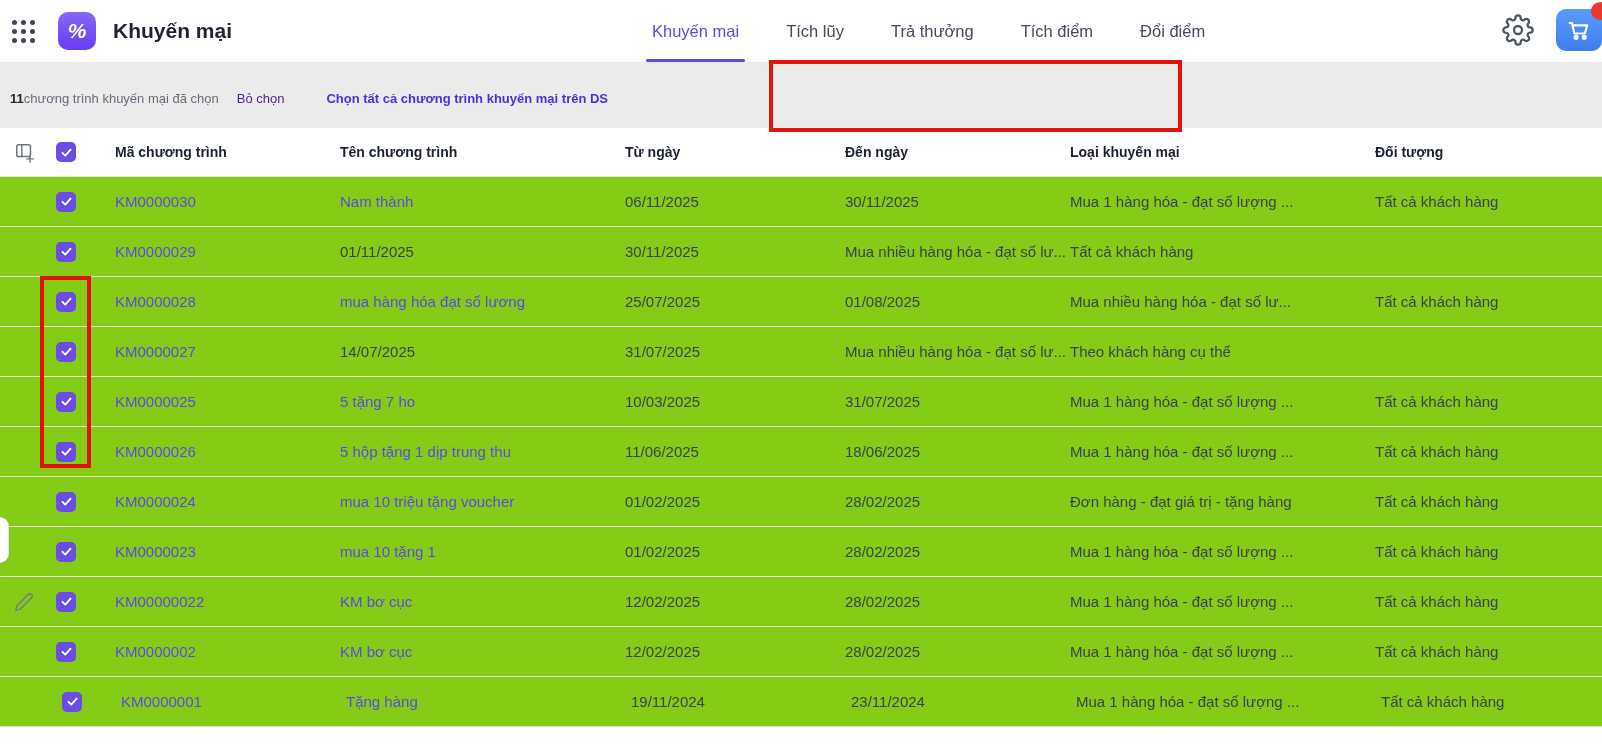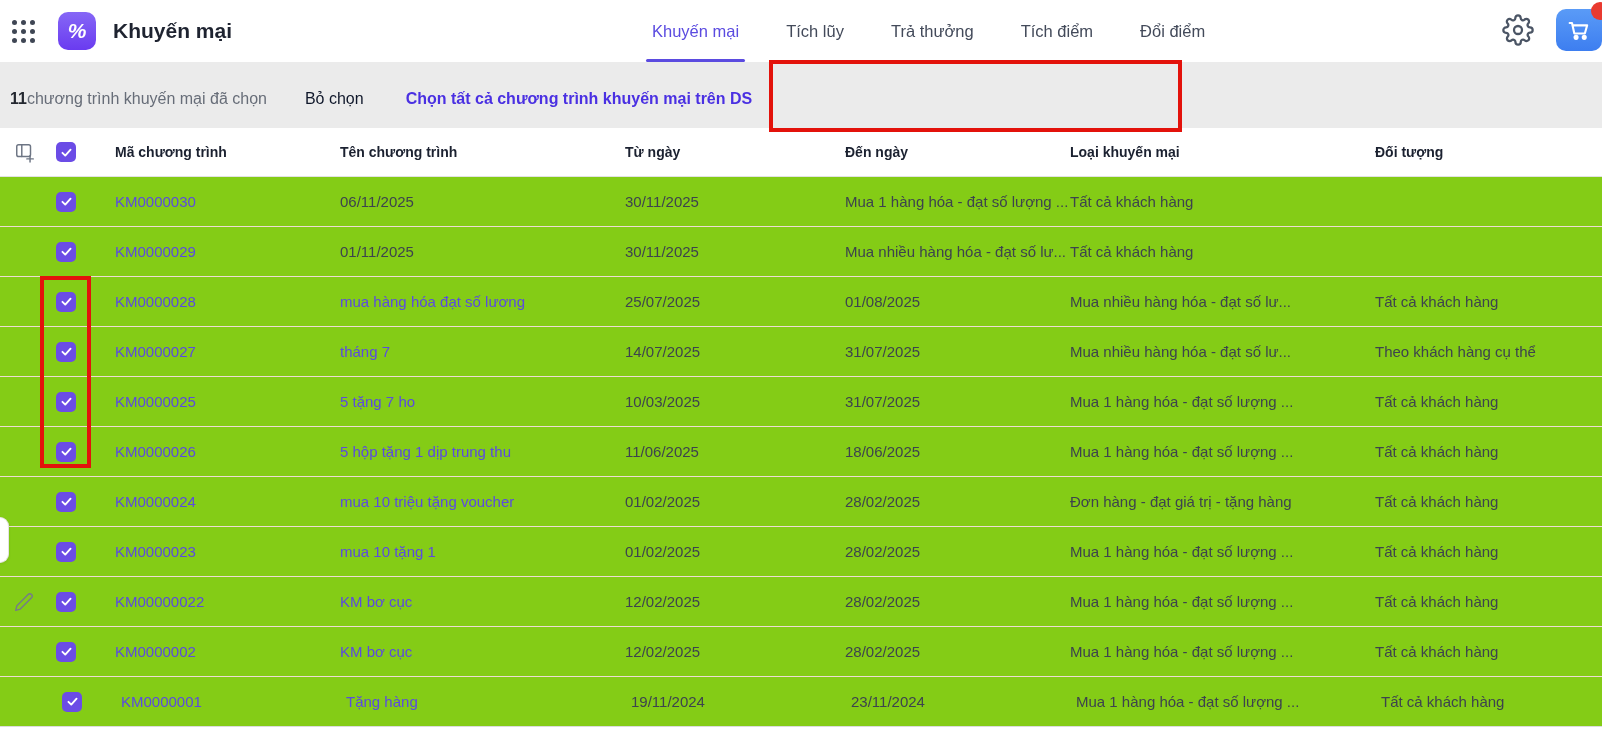--- a/index.html
+++ b/index.html
@@ -21,24 +21,24 @@
   .tab { position:relative; height:62px; display:flex; align-items:center; font-size:16.5px; color:#434a5a; cursor:pointer; white-space:nowrap; }
   .tab.active { color:#5b4be0; }
   .tab.active::after { content:""; position:absolute; left:-6px; right:-6px; bottom:0; height:3px; background:#5b4be0; border-radius:2px; }
   .gear { position:absolute; left:1502px; top:14px; width:32px; height:32px; cursor:pointer; }
   .cart-app { position:absolute; left:1556px; top:9px; width:46px; height:42px; border-radius:10px;
       background:linear-gradient(180deg,#5a9bf7,#3d7ef0); display:flex; align-items:center; justify-content:center; cursor:pointer; }
   .cart-badge { position:absolute; left:1591px; top:2px; width:18px; height:18px; border-radius:50%; background:#e93a30; }
 
   
   .toolbar { position:absolute; top:62px; left:0; width:100%; height:66px; background:#ebebeb; }
-  .toolbar-left { position:absolute; left:10px; top:0; height:73px; display:flex; align-items:center; font-size:16px; }
+  .toolbar-left { position:absolute; left:10px; top:0; height:73px; display:flex; align-items:center; font-size:13px; }
   .sel-count { font-weight:bold; color:#23272f; }
   .sel-suffix { color:#676d78; }
-  .link-deselect { color:#0f172a; margin-left:38px; cursor:pointer; }
+  .link-deselect { color:#4c1d95; margin-left:18px; cursor:pointer; }
   .link-selectall { color:#4a30e2; font-weight:bold; margin-left:42px; cursor:pointer; }
 
   .btn-group { position:absolute; left:783px; top:72px; display:flex; gap:13px; }
   .tbtn { display:flex; align-items:center; gap:8px; height:41px; padding:0 13px; background:#fff;
       border-radius:7px; font-size:15.5px; cursor:pointer; white-space:nowrap; }
   .tbtn svg { flex:0 0 auto; }
   .btn-activate { border:1px solid #2fae85; color:#2fae85; }
   .btn-deactivate { border:1px solid #e25c56; color:#e25c56; }
   .btn-delete { border:1px solid #e25c56; color:#e25c56; }
 
@@ -182,20 +182,21 @@
       <div class="trow tgrid">
         <div class="c-edit"></div>
         <div>
           <span class="checkbox">
             <svg viewBox="0 0 24 24" width="15" height="15">
               <polyline points="5.5 12.5 10 17 18.5 7.5" fill="none" stroke="#fff" stroke-width="3" stroke-linecap="round" stroke-linejoin="round"></polyline>
             </svg>
           </span>
         </div>
         <div class="cell"><a>KM0000030</a></div>
+        <div class="cell"><a>Nam thành</a></div>
         <div class="cell">06/11/2025</div>
         <div class="cell">30/11/2025</div>
         <div class="cell">Mua 1 hàng hóa - đạt số lượng ...</div>
         <div class="cell">Tất cả khách hàng</div>
       </div>
       <div class="trow tgrid">
         <div class="c-edit"></div>
         <div>
           <span class="checkbox">
             <svg viewBox="0 0 24 24" width="15" height="15">
@@ -228,21 +229,20 @@
       <div class="trow tgrid">
         <div class="c-edit"></div>
         <div>
           <span class="checkbox">
             <svg viewBox="0 0 24 24" width="15" height="15">
               <polyline points="5.5 12.5 10 17 18.5 7.5" fill="none" stroke="#fff" stroke-width="3" stroke-linecap="round" stroke-linejoin="round"></polyline>
             </svg>
           </span>
         </div>
         <div class="cell"><a>KM0000027</a></div>
-        <div class="cell"><a>tháng 7</a></div>
         <div class="cell">14/07/2025</div>
         <div class="cell">31/07/2025</div>
         <div class="cell">Mua nhiều hàng hóa - đạt số lư...</div>
         <div class="cell">Theo khách hàng cụ thể</div>
       </div>
       <div class="trow tgrid">
         <div class="c-edit"></div>
         <div>
           <span class="checkbox">
             <svg viewBox="0 0 24 24" width="15" height="15">

